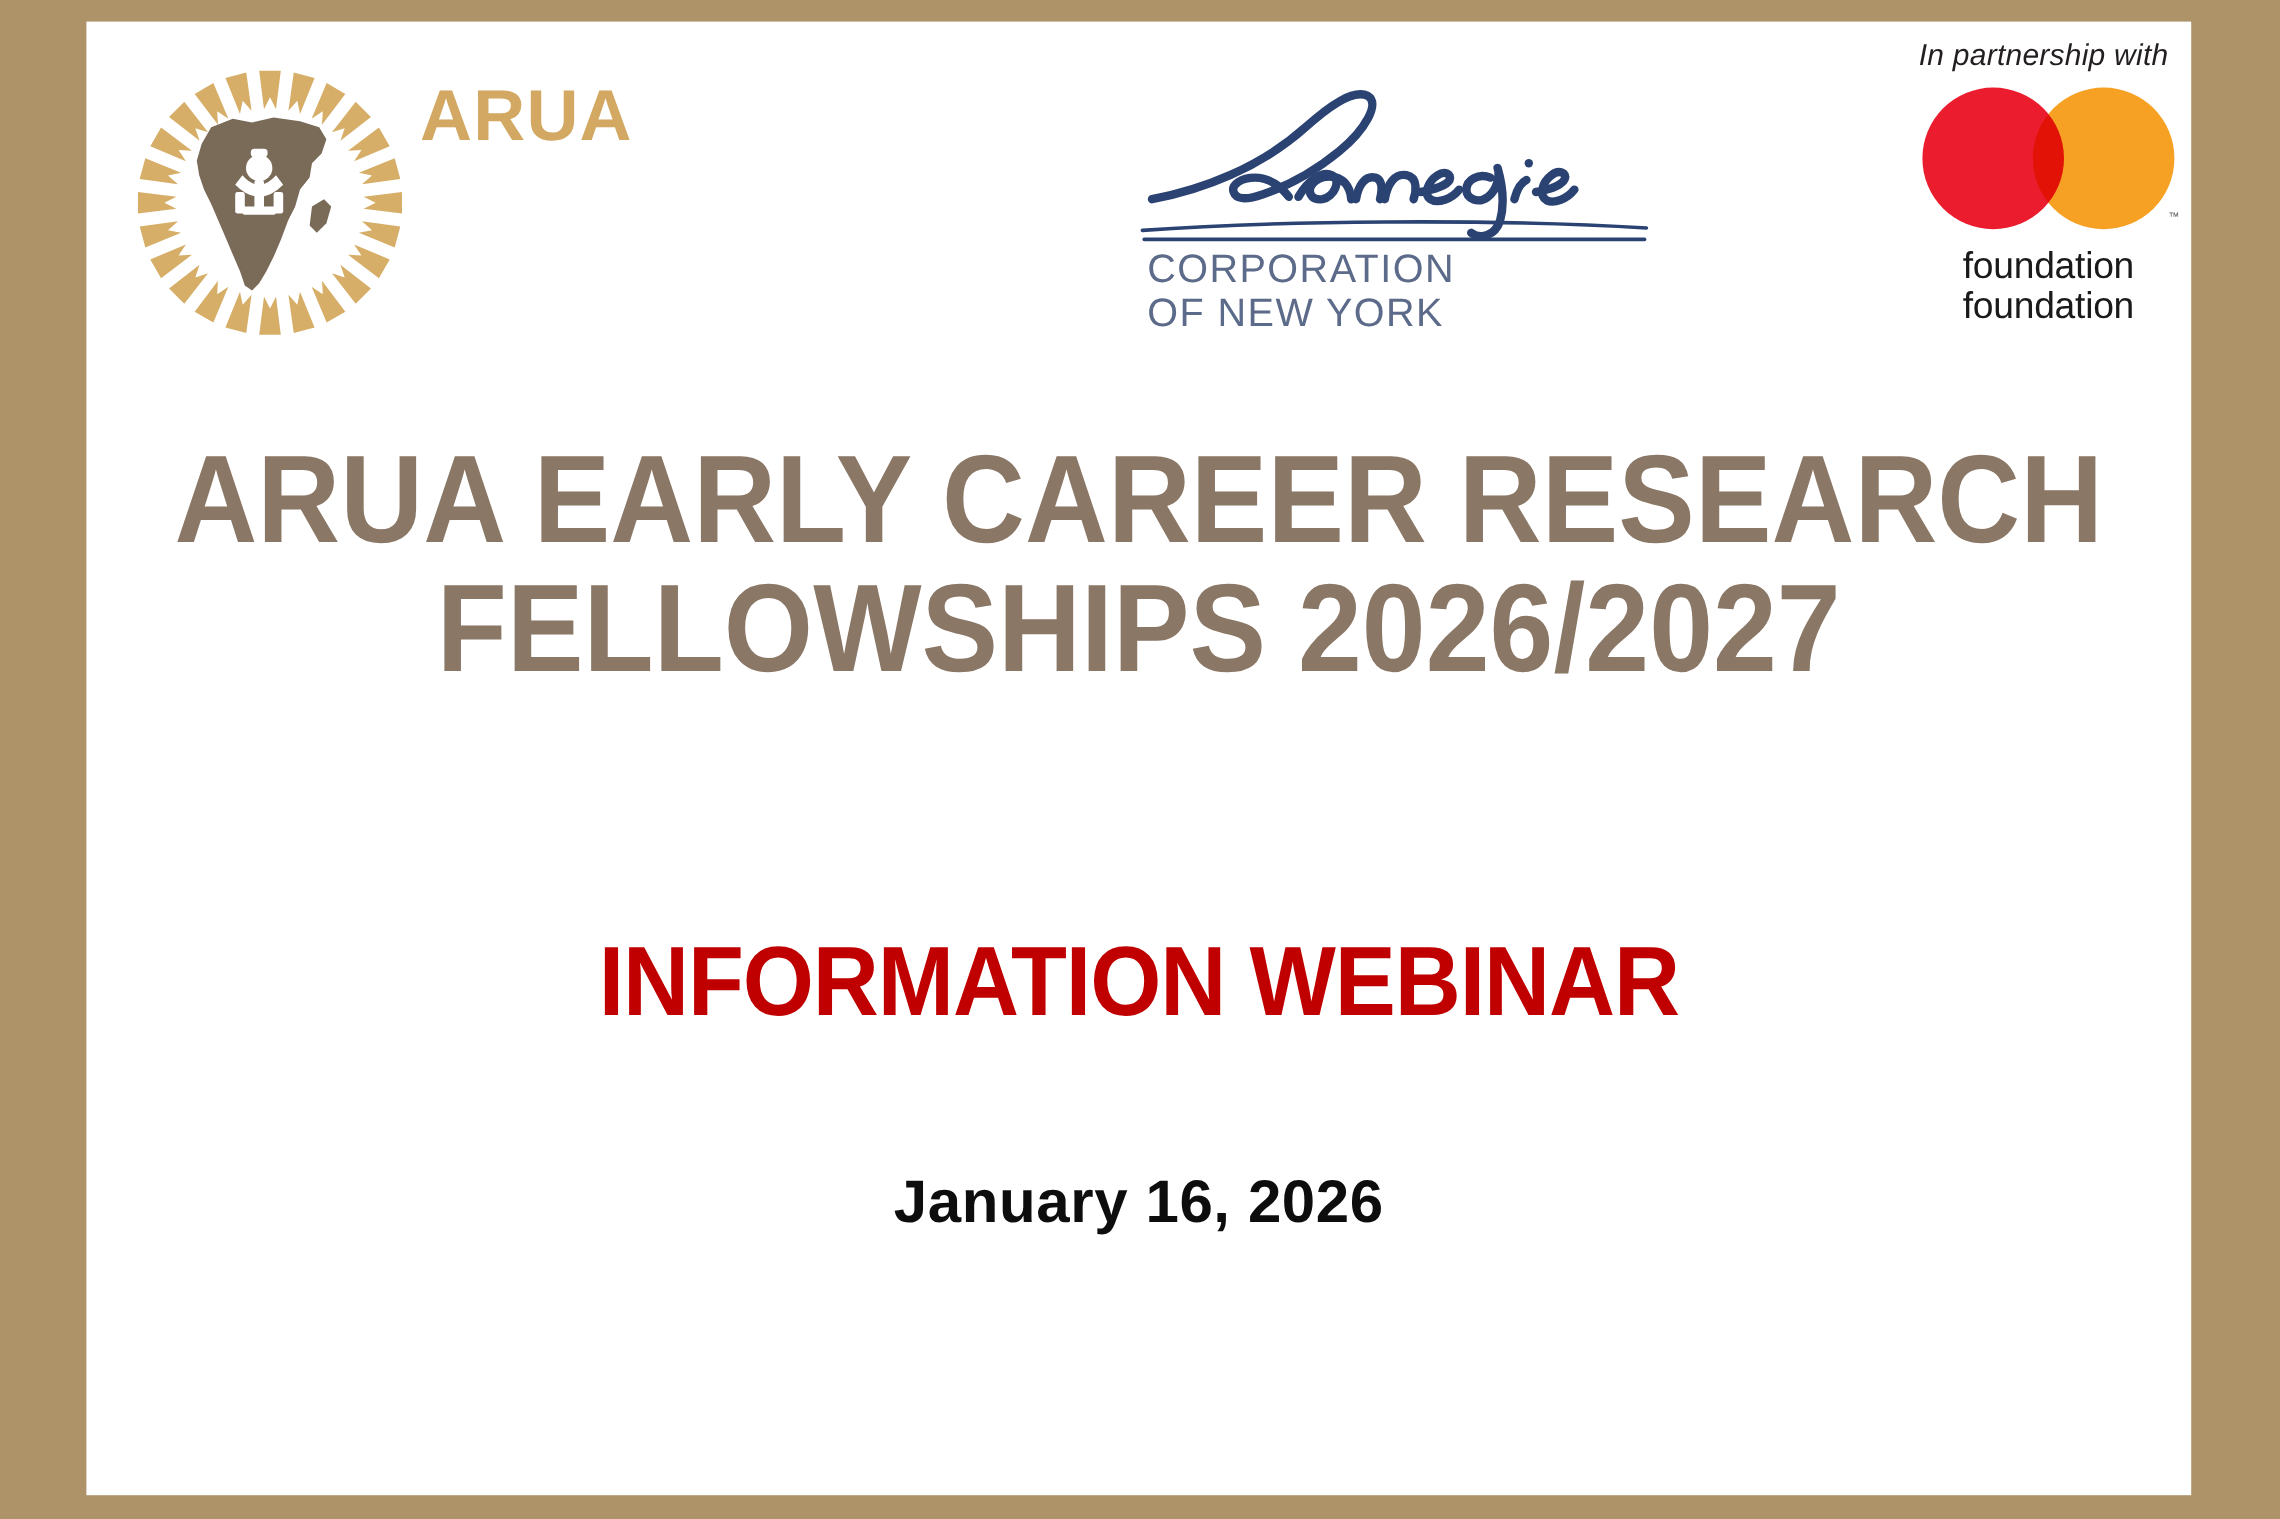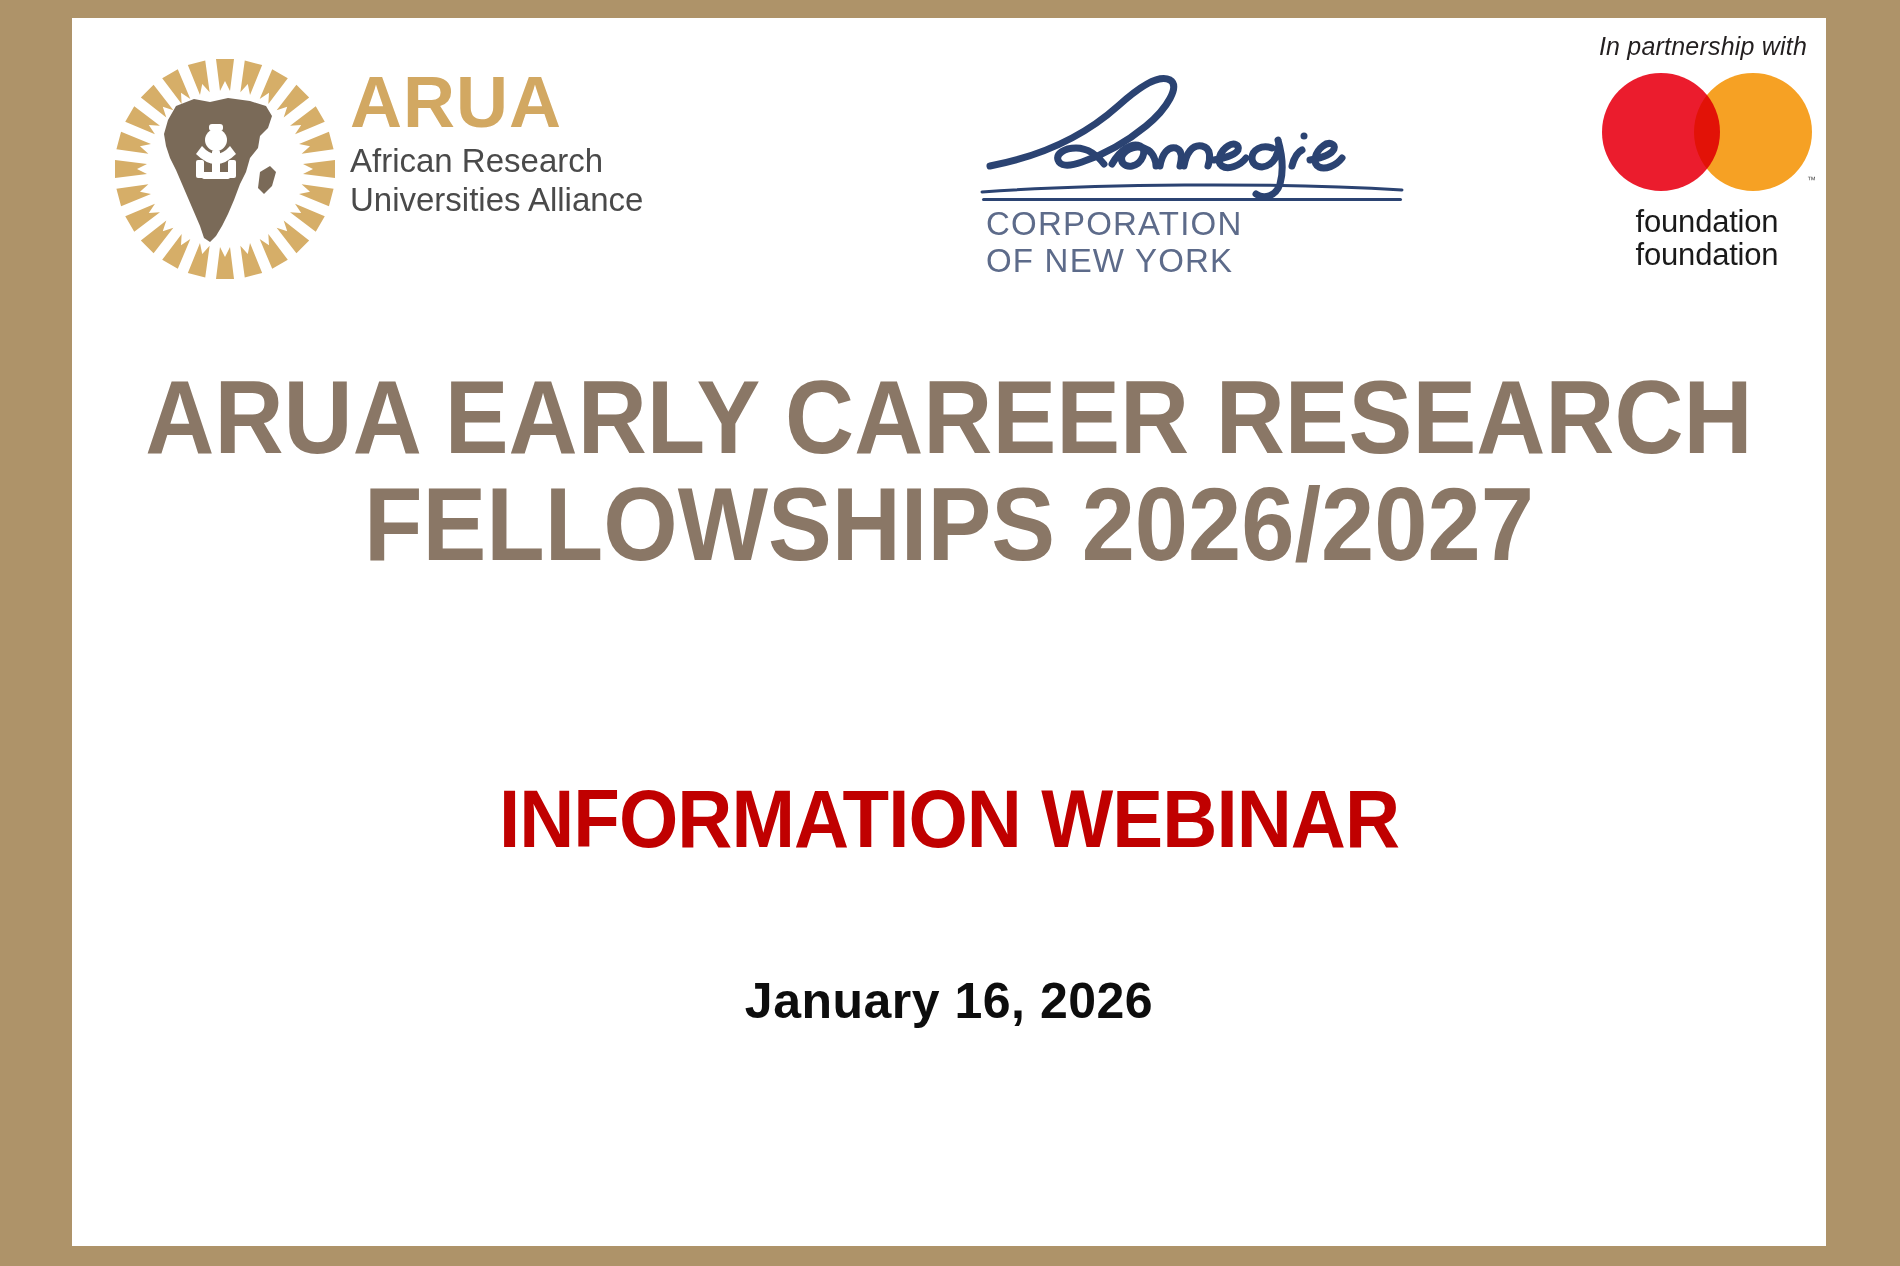--- a/index.html
+++ b/index.html
@@ -56,38 +56,38 @@
   }
   .arua-words {
     position: absolute;
     left: 258px;
     top: 22px;
     width: 360px;
   }
   .arua-acronym {
     font-family: "Liberation Sans", sans-serif;
     font-weight: 700;
-    font-size: 72px;
+    font-size: 60px;
     line-height: 0.95;
     letter-spacing: 1px;
     color: #d2a862;
   }
   .arua-tagline {
     font-family: "Liberation Sans", sans-serif;
     font-weight: 400;
     font-size: 33px;
     line-height: 1.16;
     color: #4a4a4a;
     margin-top: 6px;
   }
 
   
   .carnegie-logo {
     position: absolute;
-    left: 900px;
+    left: 870px;
     top: 52px;
     width: 460px;
     height: 220px;
   }
   .carnegie-script {
     position: absolute;
     left: 0;
     top: 0;
     width: 460px;
     height: 130px;
@@ -325,24 +325,20 @@
               <rect x="102" y="96" width="8" height="26" rx="2"></rect>
               <rect x="86" y="106" width="8" height="18" rx="2"></rect>
               <rect x="118" y="106" width="8" height="18" rx="2"></rect>
               <rect x="92" y="118" width="28" height="7" rx="2"></rect>
               <rect x="99" y="70" width="14" height="7" rx="3"></rect>
             </g>
           </svg>
         </div>
         <div class="arua-words">
           <div class="arua-acronym">ARUA</div>
-          <div class="arua-tagline">
-            <div>African Research</div>
-            <div>Universities Alliance</div>
-          </div>
         </div>
       </div>
 
       <div class="carnegie-logo">
         <div class="carnegie-script">
           <svg viewBox="0 0 460 130" width="460" height="130" aria-hidden="true">
             <g fill="none" stroke="#2b4372" stroke-linecap="round" stroke-linejoin="round">
 
               <path d="M18,96 C60,88 108,70 146,36 C166,18 186,4 198,10 C208,16 196,38 174,56
                        C152,74 128,86 110,92 C96,97 88,96 86,90 C84,84 92,78 104,78

